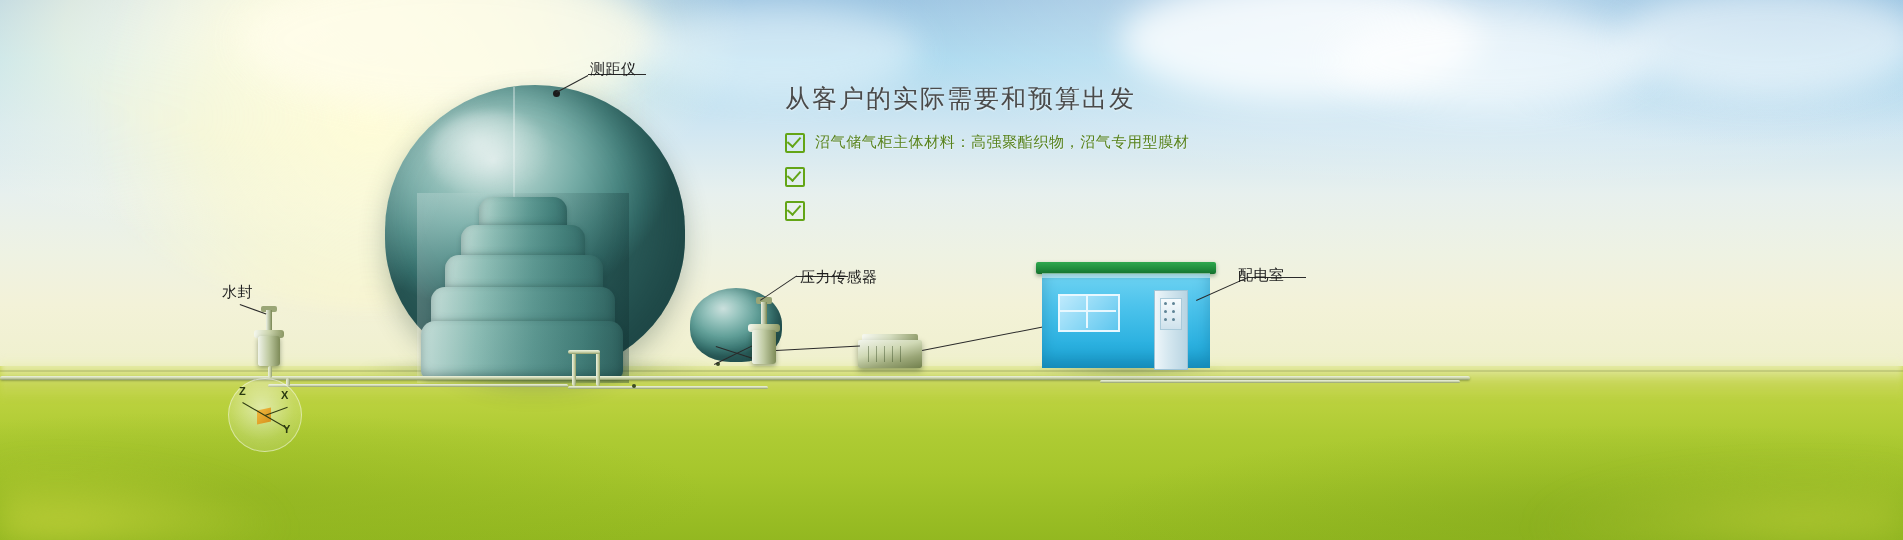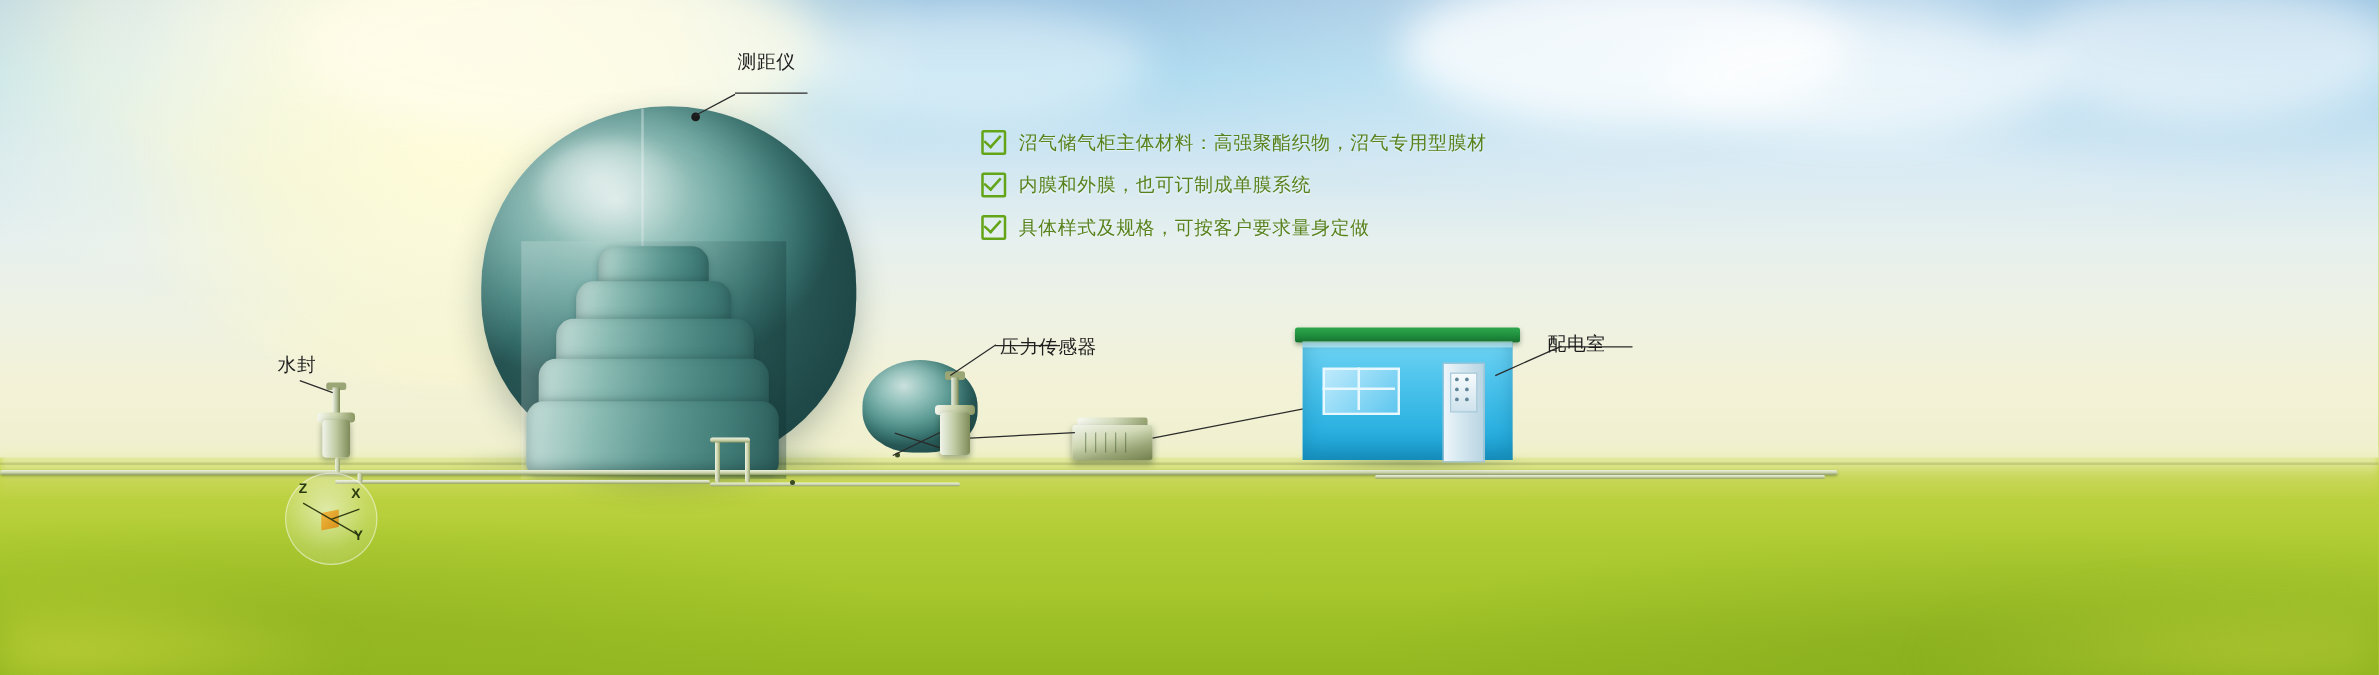--- a/index.html
+++ b/index.html
@@ -258,21 +258,21 @@
       <div class="step s5"></div>
       <div class="inner-shade"></div>
     </div>
     <div class="dome-rimlight"></div>
   </div>
   <div class="dome2"></div>
 
   <div class="bullet-dot" style="left:553px;top:90px;"></div>
   <div class="lead" style="left:556px;top:92px;width:36px;transform:rotate(-28deg);"></div>
   <div class="lead" style="left:588px;top:74px;width:58px;"></div>
-  <div class="callout" style="left:590px;top:40px;">测距仪</div>
+  <div class="callout" style="left:590px;top:60px;">测距仪</div>
 
   <div class="ws-stem-top"></div>
   <div class="ws-stem"></div>
   <div class="ws-cap"></div>
   <div class="ws-body"></div>
   <div class="lead" style="left:240px;top:304px;width:28px;transform:rotate(20deg);"></div>
   <div class="callout" style="left:222px;top:283px;">水封</div>
 
   <div class="pipe-main"></div>
   <div class="pipe-seg pipe-v" style="left:268px;top:366px;height:12px;"></div>
@@ -334,30 +334,29 @@
     <div class="gz-cube"></div>
     <div class="gz-line" style="left:36px;top:36px;width:26px;transform:rotate(-150deg);"></div>
     <div class="gz-line" style="left:36px;top:36px;width:26px;transform:rotate(30deg);"></div>
     <div class="gz-line" style="left:36px;top:36px;width:24px;transform:rotate(-20deg);"></div>
     <div class="gz-lab" style="left:10px;top:6px;">Z</div>
     <div class="gz-lab" style="left:52px;top:10px;">X</div>
     <div class="gz-lab" style="left:54px;top:44px;">Y</div>
   </div>
 
   <div class="textblock">
+    <div class="sub">从客户的实际需要和预算出发</div>
     <div class="bullets">
       <div class="bl">
         <span class="chk"></span>
         <span class="bl-t">沼气储气柜主体材料：高强聚酯织物，沼气专用型膜材</span>
       </div>
       <div class="bl">
         <span class="chk"></span>
-        <span class="bl-t">内膜和外膜，也可订制成单膜系统</span>
       </div>
       <div class="bl">
         <span class="chk"></span>
-        <span class="bl-t">具体样式及规格，可按客户要求量身定做</span>
       </div>
     </div>
   </div>
 
 
 </div>
 
 </body></html>

